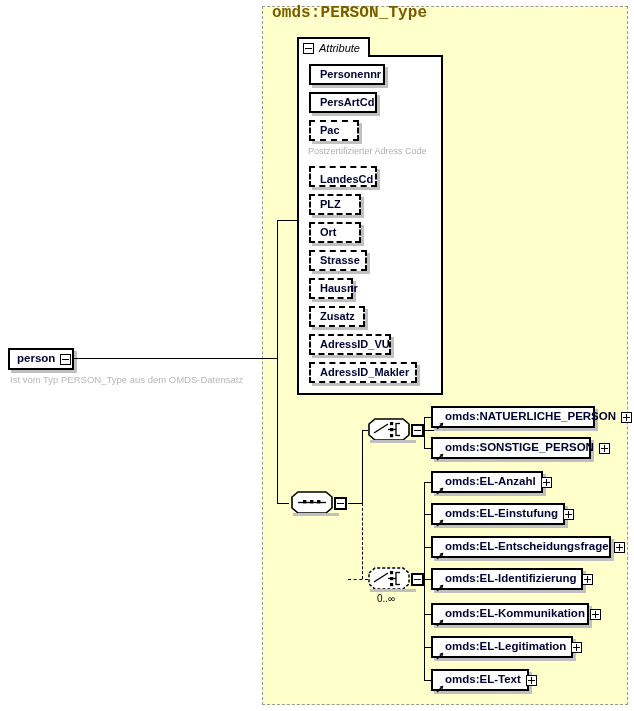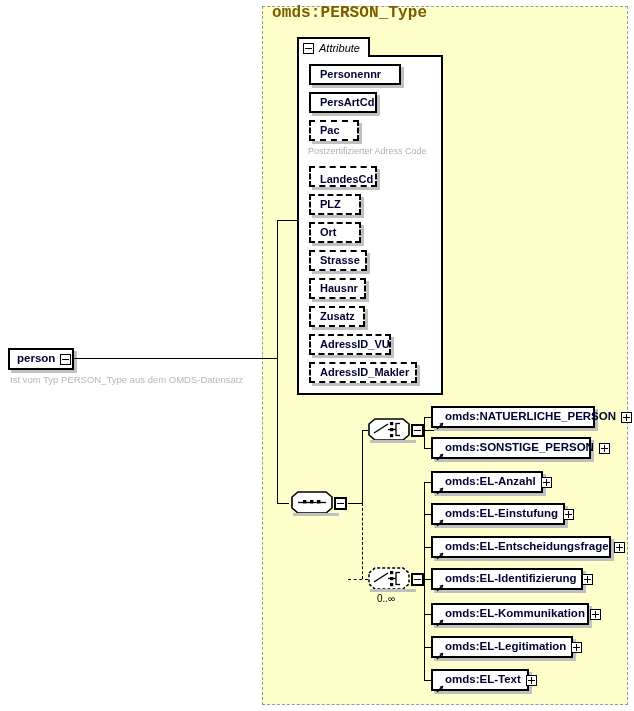--- a/index.html
+++ b/index.html
@@ -263,21 +263,21 @@
 
   <div class="line h" style="left:277px; top:503px; width:12px;"></div>
 
   <div class="attr-panel"></div>
   <div class="attr-tab">
     <span class="pm-box"></span>
     <span class="attr-tab-label">Attribute</span>
   </div>
   <div class="tab-cover"></div>
 
-  <div class="attr-item" style="left:309px; top:64px; width:92px;">
+  <div class="attr-item" style="left:309px; top:64px; width:76px;">
     <span class="attr-label">Personennr</span>
   </div>
   <div class="attr-item" style="left:309px; top:92px; width:68px;">
     <span class="attr-label">PersArtCd</span>
   </div>
   <div class="attr-item optional" style="left:309px; top:120px; width:50px;">
     <span class="attr-label">Pac</span>
   </div>
   <div class="attr-note" style="left:308px; top:146px;">Postzertifizierter Adress Code</div>
 
@@ -286,21 +286,21 @@
   </div>
   <div class="attr-item optional" style="left:309px; top:194px; width:52px;">
     <span class="attr-label">PLZ</span>
   </div>
   <div class="attr-item optional" style="left:309px; top:222px; width:52px;">
     <span class="attr-label">Ort</span>
   </div>
   <div class="attr-item optional" style="left:309px; top:250px; width:58px;">
     <span class="attr-label">Strasse</span>
   </div>
-  <div class="attr-item optional" style="left:309px; top:278px; width:57px;">
+  <div class="attr-item optional" style="left:309px; top:278px; width:44px;">
     <span class="attr-label">Hausnr</span>
   </div>
   <div class="attr-item optional" style="left:309px; top:306px; width:56px;">
     <span class="attr-label">Zusatz</span>
   </div>
   <div class="attr-item optional" style="left:309px; top:334px; width:82px;">
     <span class="attr-label">AdressID_VU</span>
   </div>
   <div class="attr-item optional" style="left:309px; top:362px; width:108px;">
     <span class="attr-label">AdressID_Makler</span>

